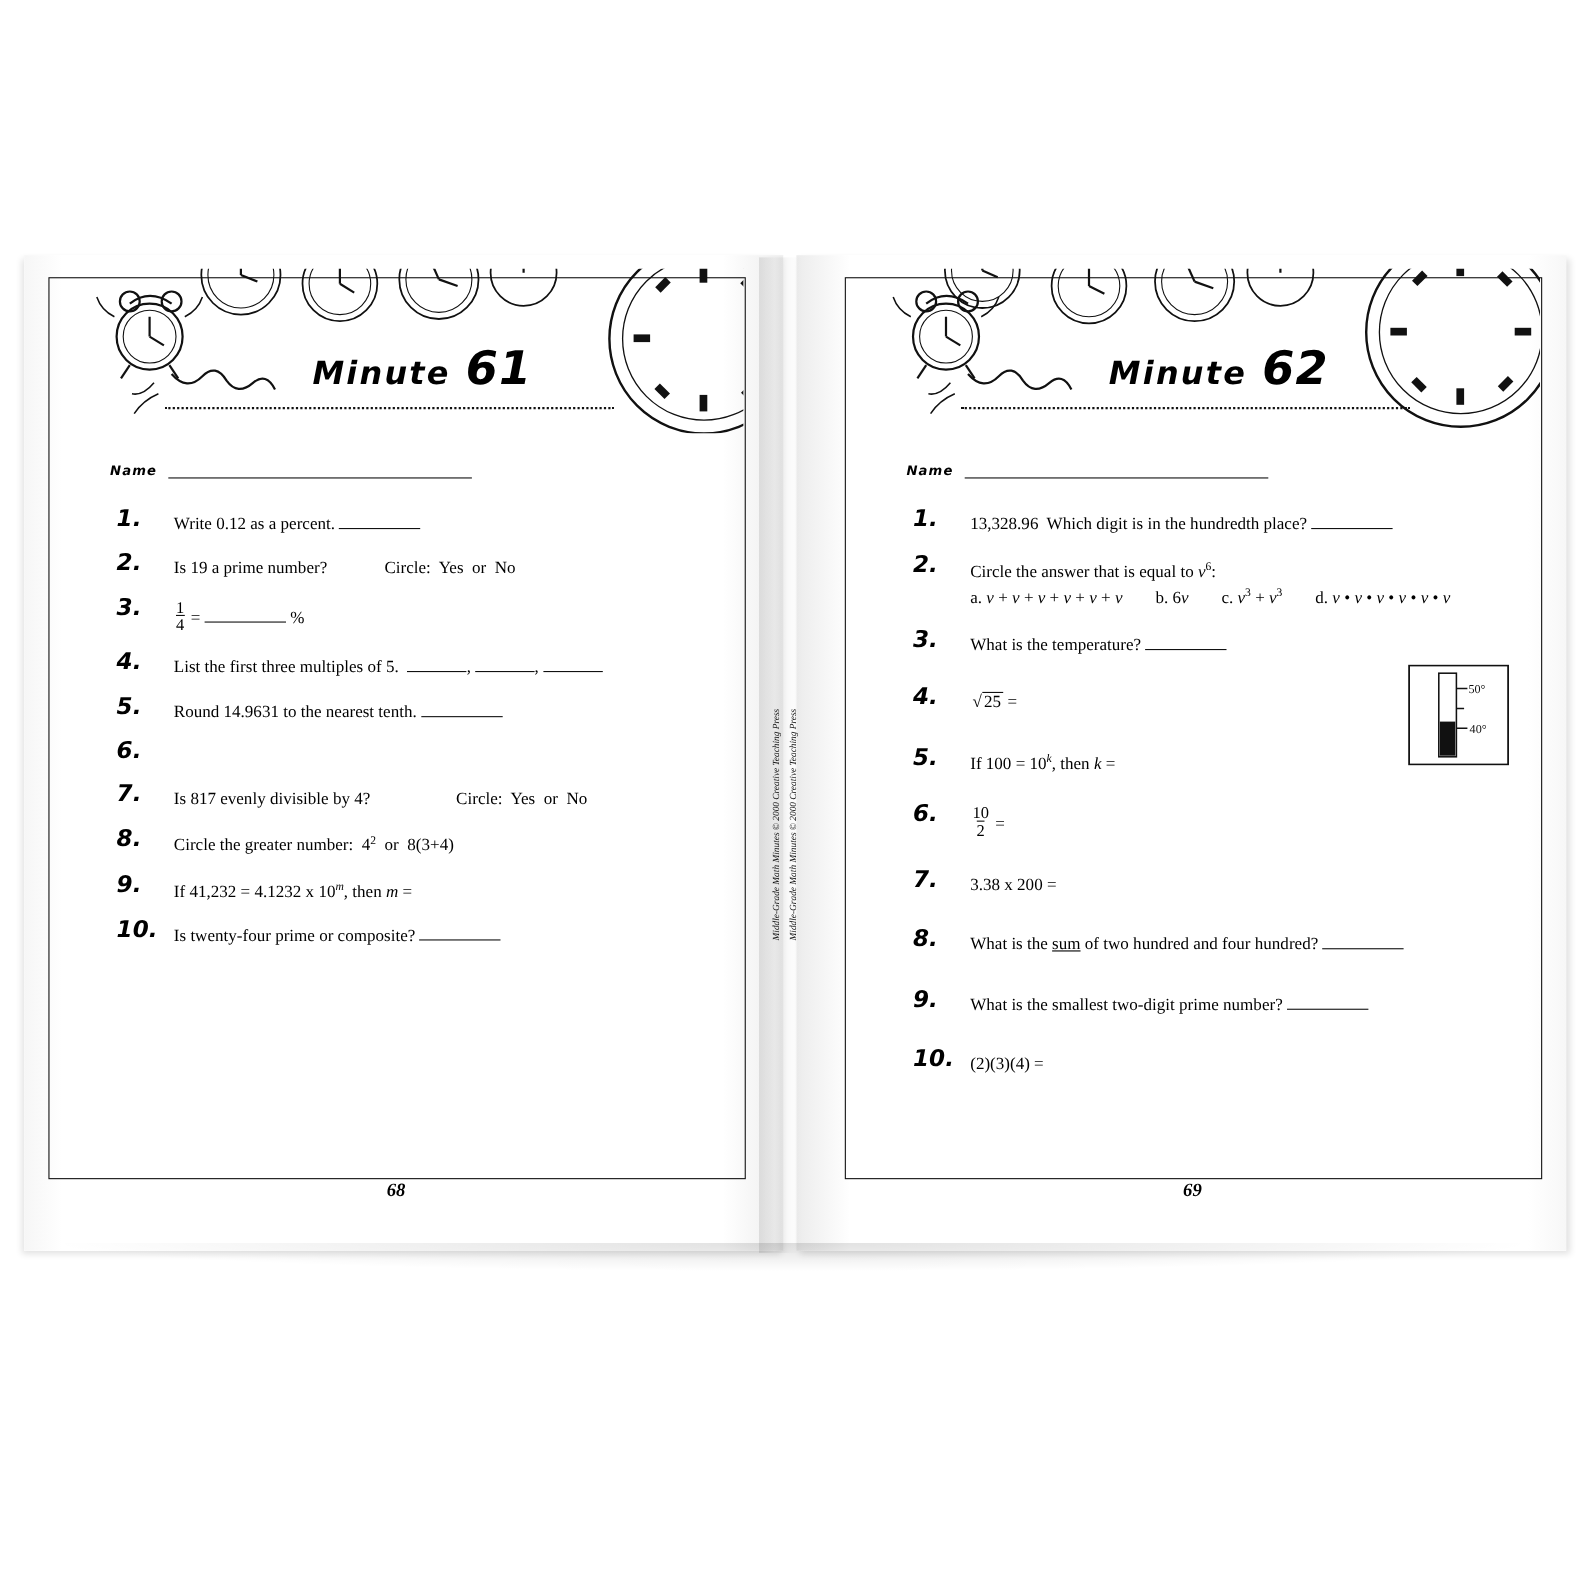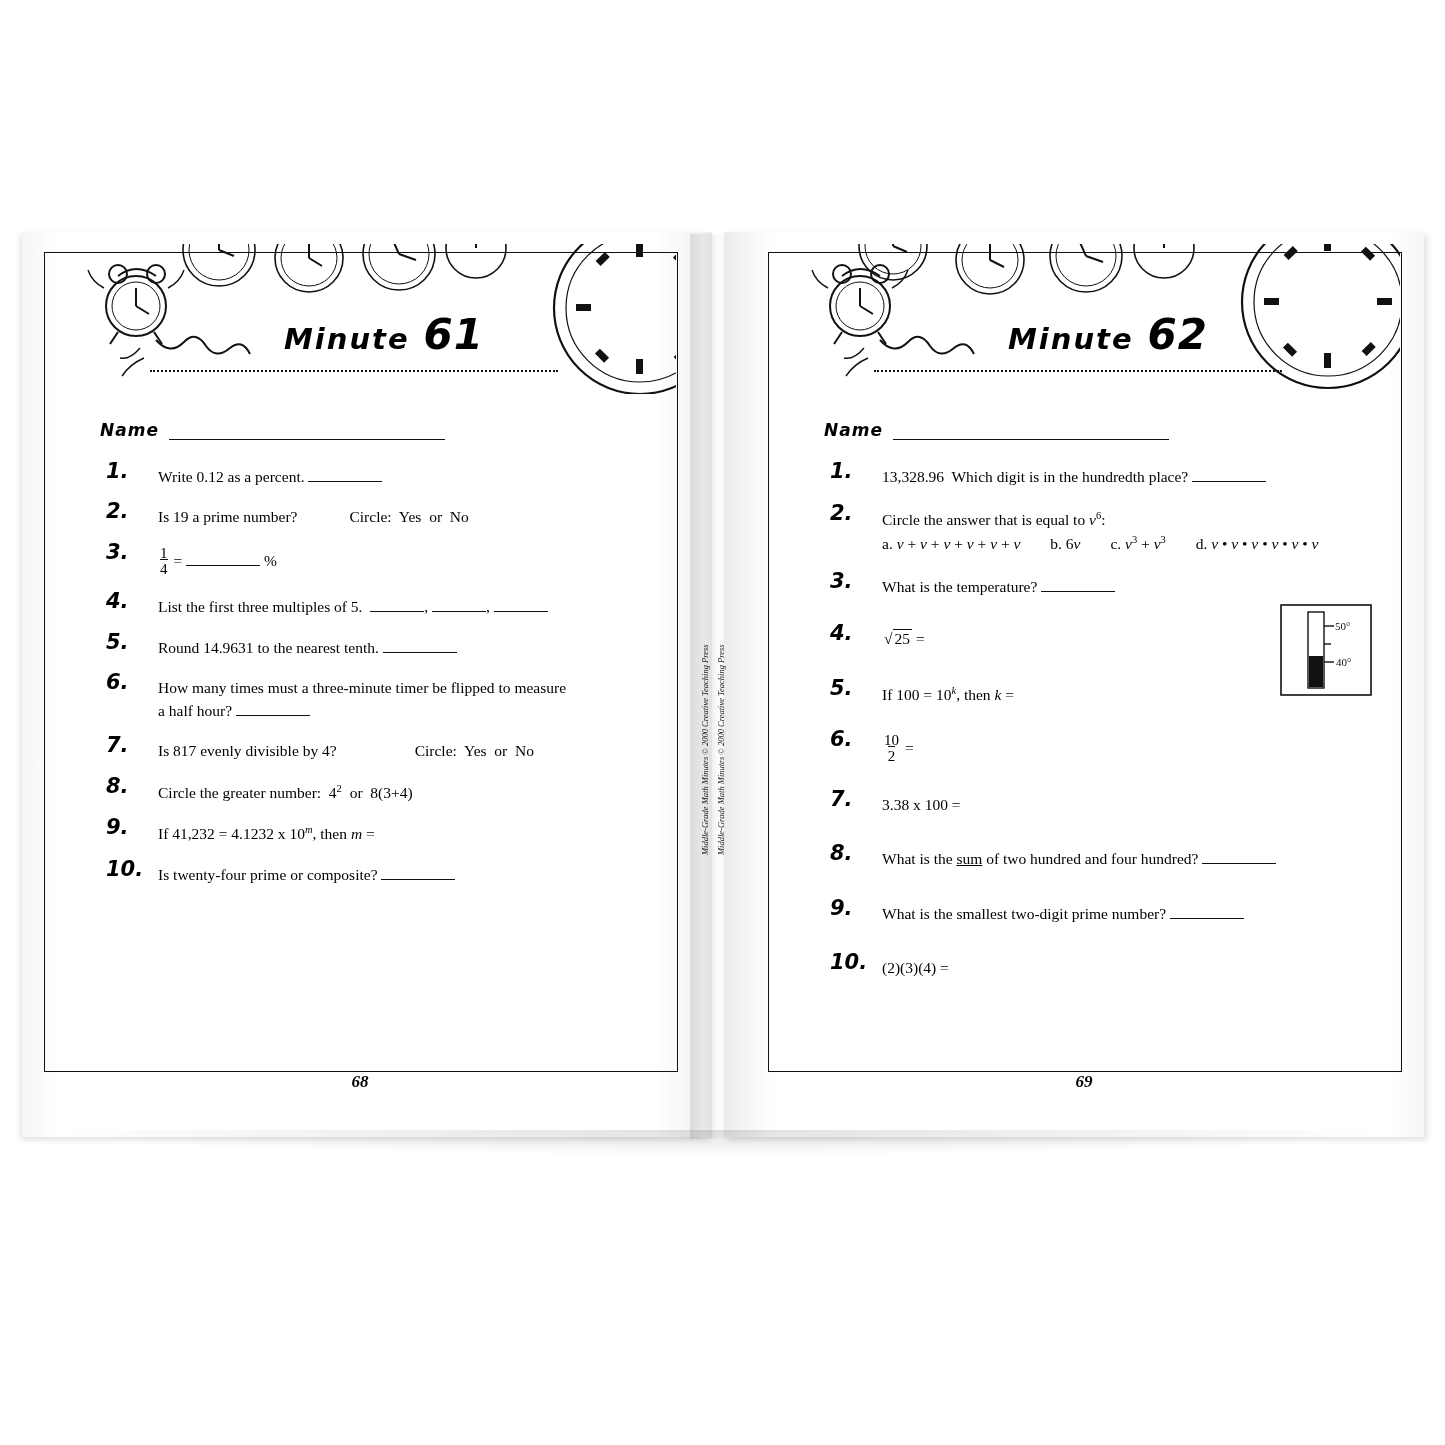--- a/index.html
+++ b/index.html
@@ -111,21 +111,21 @@
     position: absolute;
     left: 56px;
     top: 168px;
     display: flex;
     align-items: flex-end;
   }
   .name-label {
     font-family: "DejaVu Sans", sans-serif;
     font-style: italic;
     font-weight: bold;
-    font-size: 17px;
+    font-size: 12px;
     letter-spacing: 1px;
     text-align: right;
   }
   .name-rule {
     width: 276px;
     margin-left: 10px;
     border-bottom: 1.4px solid #111;
     height: 14px;
   }
 
@@ -354,24 +354,20 @@
 
       <div class="q" style="margin-bottom:16px;">
         <div class="qnum">5.</div>
         <div class="qtext">
           Round 14.9631 to the nearest tenth. <span class="blank b-md"></span>
         </div>
       </div>
 
       <div class="q" style="margin-bottom:16px;">
         <div class="qnum">6.</div>
-        <div class="qtext">
-          How many times must a three-minute timer be flipped to measure<br>
-          a half hour? <span class="blank b-md"></span>
-        </div>
       </div>
 
       <div class="q" style="margin-bottom:16px;">
         <div class="qnum">7.</div>
         <div class="qtext">
           Is 817 evenly divisible by 4?<span class="gap-lg"></span><span class="gap"></span>Circle:&nbsp; Yes&nbsp; or&nbsp; No
         </div>
       </div>
 
       <div class="q" style="margin-bottom:16px;">
@@ -535,21 +531,21 @@
           <span class="frac">
             <span class="num2">10</span><br><span class="den">2</span>
           </span>
           =
         </div>
       </div>
 
       <div class="q" style="margin-bottom:30px;">
         <div class="qnum">7.</div>
         <div class="qtext">
-          3.38 x 100 =
+          3.38 x 200 =
         </div>
       </div>
 
       <div class="q" style="margin-bottom:30px;">
         <div class="qnum">8.</div>
         <div class="qtext">
           What is the <span class="underl">sum</span> of two hundred and four hundred? <span class="blank b-md"></span>
         </div>
       </div>
 

